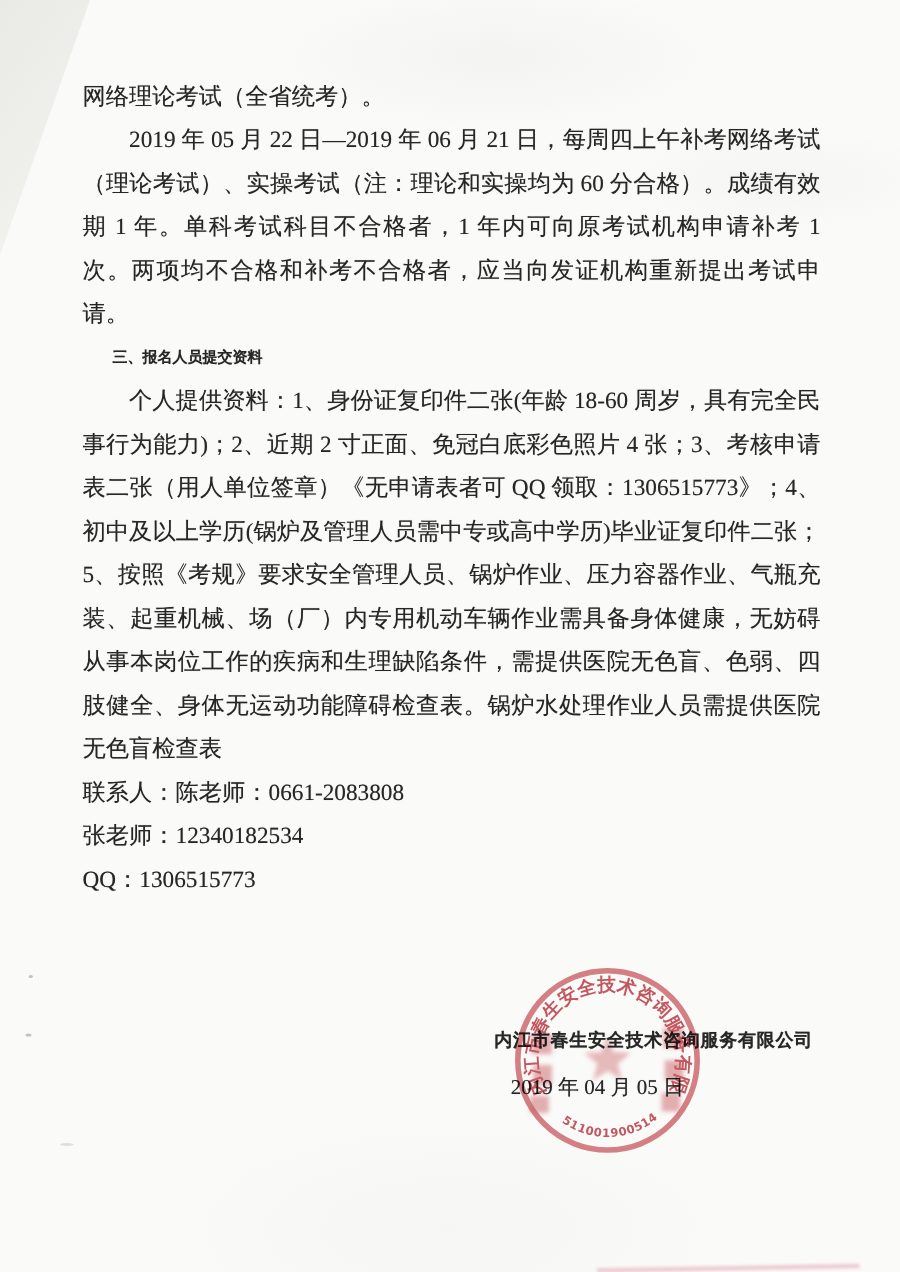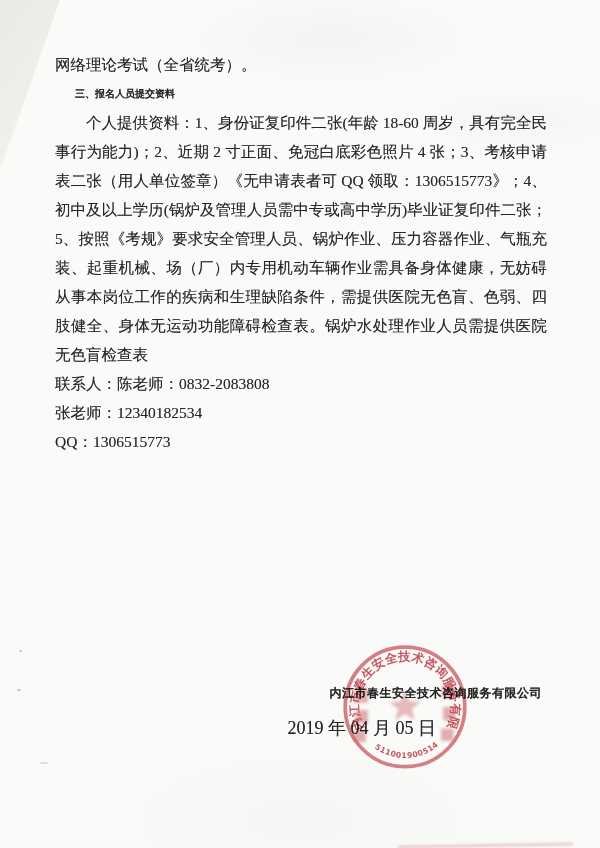--- a/index.html
+++ b/index.html
@@ -46,22 +46,22 @@
   .signature-company {
     position: absolute;
     top: 685px; right: 58px;
     font-size: 12px;
     font-weight: 600;
     letter-spacing: 0.5px;
     text-shadow: 0 0 0.5px rgba(40,40,40,0.5);
   }
   .signature-date {
     position: absolute;
-    top: 716px; right: 164px;
-    font-size: 18px;
+    top: 716px; right: 144px;
+    font-size: 14px;
     text-shadow: 0 0 0.5px rgba(40,40,40,0.5);
   }
   .seal {
     position: absolute;
     left: 338px; top: 642px;
     width: 134px; height: 134px;
     mix-blend-mode: multiply;
     opacity: 0.88;
   }
   .pink-streak {
@@ -78,23 +78,24 @@
 
 <div class="page">
 
   <div class="corner-fold"></div>
   <div class="speck" style="left:19px; top:650px; width:3px; height:2px;"></div>
   <div class="speck" style="left:17px; top:689px; width:4px; height:2px;"></div>
   <div class="speck" style="left:40px; top:762px; width:9px; height:2px; opacity:.5;"></div>
 
   <div class="content">
     <p>网络理论考试（全省统考）。</p>
+    <p class="para-indent">2019 年 05 月 22 日—2019 年 06 月 21 日，每周四上午补考网络考试（理论考试）、实操考试（注：理论和实操均为 60 分合格）。成绩有效期 1 年。单科考试科目不合格者，1 年内可向原考试机构申请补考 1 次。两项均不合格和补考不合格者，应当向发证机构重新提出考试申请。</p>
     <h3 class="sec-heading">三、报名人员提交资料</h3>
     <p class="para-indent">个人提供资料：1、身份证复印件二张(年龄 18-60 周岁，具有完全民事行为能力)；2、近期 2 寸正面、免冠白底彩色照片 4 张；3、考核申请表二张（用人单位签章）《无申请表者可 QQ 领取：1306515773》；4、初中及以上学历(锅炉及管理人员需中专或高中学历)毕业证复印件二张；5、按照《考规》要求安全管理人员、锅炉作业、压力容器作业、气瓶充装、起重机械、场（厂）内专用机动车辆作业需具备身体健康，无妨碍从事本岗位工作的疾病和生理缺陷条件，需提供医院无色盲、色弱、四肢健全、身体无运动功能障碍检查表。锅炉水处理作业人员需提供医院无色盲检查表</p>
-    <div class="contact-line contact-1">联系人：陈老师：0832-2083808</div>
+    <div class="contact-line contact-1">联系人：陈老师：0661-2083808</div>
     <div class="contact-line contact-2">张老师：12340182534</div>
     <div class="contact-line contact-3">QQ：1306515773</div>
   </div>
 
   <div class="signature-company">内江市春生安全技术咨询服务有限公司</div>
   <div class="signature-date">2019 年 04 月 05 日</div>
 
   <svg class="seal" viewBox="0 0 130 130">
     <defs>
       <filter id="blurSoft" x="-30%" y="-30%" width="160%" height="160%">

